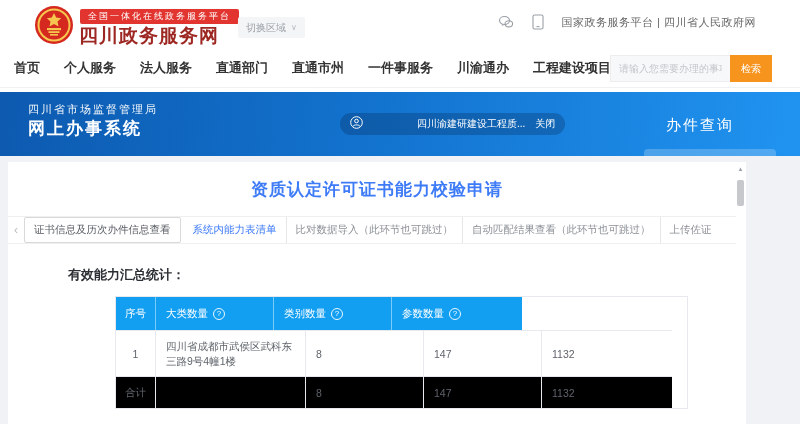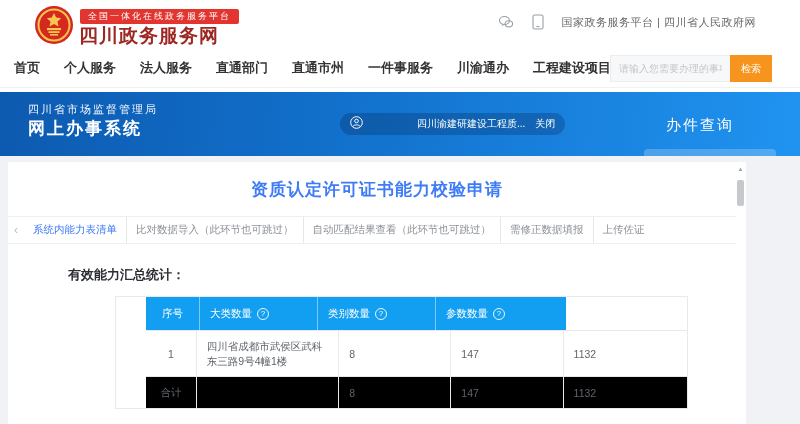--- a/index.html
+++ b/index.html
@@ -70,21 +70,21 @@
   .tab.sep { border-left:1px solid #e6e6e6; }
 
   .section-heading { position:absolute; left:60px; top:104px; font-size:13px; font-weight:700; color:#2b2e33; }
 
   
   .tbl { position:absolute; left:107px; top:134px; width:573px; border:1px solid #e7e9ee; }
   .tr { display:flex; }
   .cell { border-right:1px solid #e7e9ee; display:flex; align-items:center;
     font-size:10.5px; color:#5f646b; padding:0 10px; }
   .cell:last-child { border-right:none; }
-  .c1 { width:54px; justify-content:center; padding:0;margin-left:30px; }
+  .c1 { width:40px; justify-content:center; padding:0; }
   .c2 { width:150px; }
   .c3 { width:118px; }
   .c4 { width:118px; }
   .c5 { width:130px; }
   .thead .cell { background:#129ff2; color:#fff; border-right:1px solid rgba(255,255,255,.45); height:33px; }
   .thead .cell:last-child { border-right:none; }
   .help { display:inline-flex; width:12px; height:12px; border:1px solid rgba(255,255,255,.9);
     border-radius:50%; font-size:8px; align-items:center; justify-content:center; margin-left:5px; cursor:pointer; }
   .tbody-row .cell { height:46px; border-top:1px solid #e7e9ee; background:#fff; }
   .tbody-row .c2 { line-height:15px; padding:6px 10px; align-items:center; }
@@ -101,20 +101,24 @@
         <circle cx="20" cy="20" r="19" fill="#d5281e"></circle>
         <circle cx="20" cy="20" r="15.5" fill="none" stroke="#f6c64f" stroke-width="2"></circle>
         <path d="M20 8 l2.2 4.6 5 .6 -3.7 3.4 1 4.9 -4.5-2.5 -4.5 2.5 1-4.9 -3.7-3.4 5-.6 z" fill="#f6c64f"></path>
         <rect x="13" y="23" width="14" height="2.2" fill="#f6c64f"></rect>
         <rect x="14.5" y="26.2" width="11" height="1.8" fill="#f6c64f"></rect>
         <rect x="16" y="29" width="8" height="1.6" fill="#f6c64f"></rect>
       </svg>
     </div>
     <div class="ribbon">全国一体化在线政务服务平台</div>
     <div class="sitename">四川政务服务网</div>
+    <button class="region">
+      <span>切换区域</span>
+      <span class="caret">∨</span>
+    </button>
     <div class="top-right">
       <span class="ticon">
         <svg width="16" height="14" viewBox="0 0 16 14" fill="none" stroke="#9aa0a6" stroke-width="1.1">
           <ellipse cx="6.5" cy="5.5" rx="5" ry="4"></ellipse>
           <ellipse cx="10.8" cy="8.8" rx="3.8" ry="3.1"></ellipse>
           <path d="M4.5 9.2 L3.6 11 L6 10.1" fill="#9aa0a6" stroke="none"></path>
         </svg>
       </span>
       <span class="ticon">
         <svg width="12" height="16" viewBox="0 0 12 16" fill="none" stroke="#9aa0a6" stroke-width="1.1">
@@ -164,24 +168,24 @@
 
       <div class="page-title">资质认定许可证书能力校验申请</div>
 
       <div class="scrollbar">
         <div class="sb-arrow">▴</div>
         <div class="sb-thumb"></div>
       </div>
 
       <div class="tabs">
         <span class="tab-chevron">‹</span>
+        <span class="tab done">证书信息及历次办件信息查看</span>
         <span class="tab active">系统内能力表清单</span>
         <span class="tab sep">比对数据导入（此环节也可跳过）</span>
         <span class="tab sep">自动匹配结果查看（此环节也可跳过）</span>
-        <span class="tab sep">需修正数据填报</span>
         <span class="tab sep">上传佐证</span>
 
       </div>
 
       <div class="section-heading">有效能力汇总统计：</div>
 
       <div class="tbl">
         <div class="tr thead">
           <div class="cell c1">序号</div>
           <div class="cell c3">

